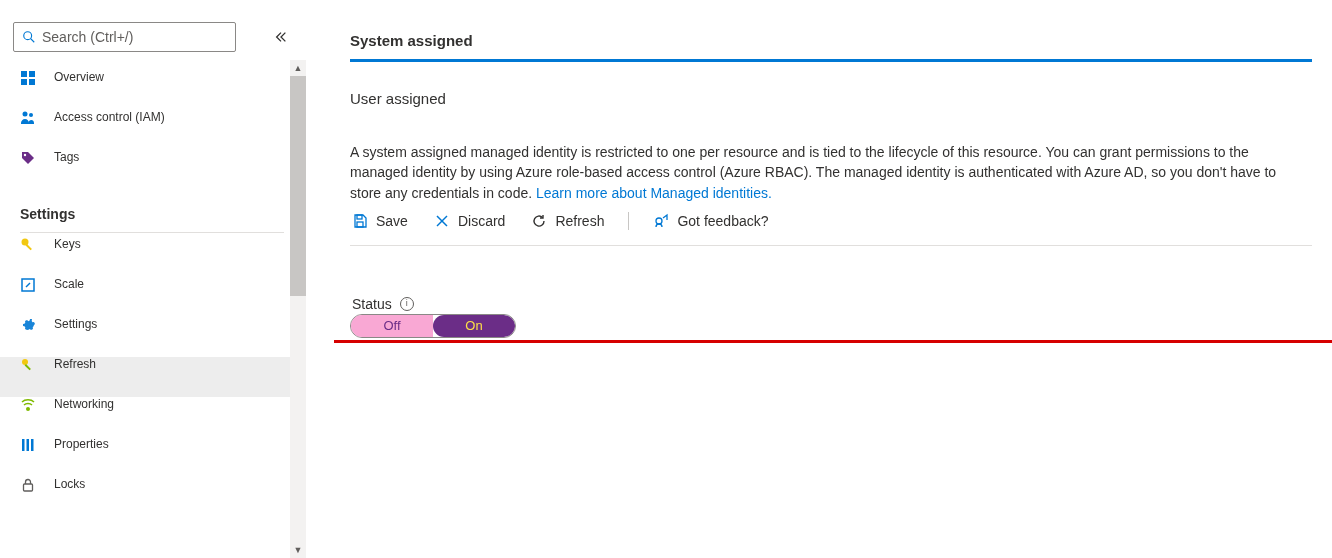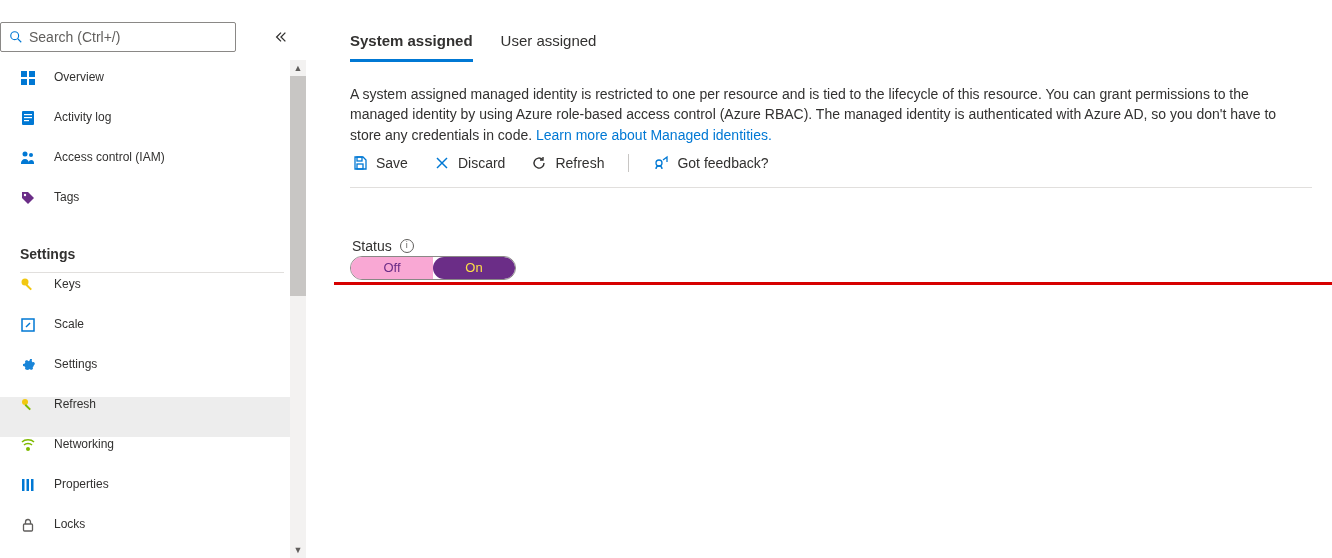--- a/index.html
+++ b/index.html
@@ -19,21 +19,21 @@
       width: 306px;
       height: 100%;
       position: relative;
       display: flex;
       flex-direction: column;
       padding-top: 22px;
     }
     .search-row {
       display: flex;
       align-items: center;
-      padding: 0 16px 18px 0;
+      padding: 0 16px 18px 13px;
     }
     .search-box {
       flex: 1;
       height: 30px;
       border: 1px solid #8a8886;
       border-radius: 2px;
       display: flex;
       align-items: center;
       padding: 0 8px;
       color: #605e5c;
@@ -114,20 +114,21 @@
     .main {
       flex: 1;
       padding: 32px 20px 0 44px;
       display: flex;
       flex-direction: column;
     }
     .tabs {
       display: flex;
       gap: 28px;
       margin-bottom: 22px;
+      flex-direction: column;
     }
     .tab {
       font-size: 15px;
       color: #323130;
       padding-bottom: 10px;
       cursor: pointer;
       border-bottom: 3px solid transparent;
     }
     .tab.active {
       font-weight: 600;
@@ -240,31 +241,20 @@
             <rect x="1" y="1" width="6" height="6" fill="#0078d4"></rect>
             <rect x="9" y="1" width="6" height="6" fill="#0078d4"></rect>
             <rect x="1" y="9" width="6" height="6" fill="#0078d4"></rect>
             <rect x="9" y="9" width="6" height="6" fill="#0078d4"></rect>
           </svg>
       </span>
       <span>Overview</span>
     </div>
     <div class="nav-item">
       <span class="nav-icon">
-        <svg width="16" height="16" viewBox="0 0 16 16">
-            <rect x="2" y="1" width="12" height="14" rx="1" fill="#0078d4"></rect>
-            <rect x="4" y="4" width="8" height="1.2" fill="#fff"></rect>
-            <rect x="4" y="7" width="8" height="1.2" fill="#fff"></rect>
-            <rect x="4" y="10" width="5" height="1.2" fill="#fff"></rect>
-          </svg>
-      </span>
-      <span>Activity log</span>
-    </div>
-    <div class="nav-item">
-      <span class="nav-icon">
         <svg width="16" height="16" viewBox="0 0 16 16" fill="#0078d4">
             <circle cx="5" cy="4" r="2.5"></circle>
             <path d="M1 13c0-2.2 1.8-4 4-4s4 1.8 4 4v1H1z"></path>
             <circle cx="11" cy="5" r="2"></circle>
             <path d="M8.5 13c0-1.8 1.3-3 2.8-3s2.7 1.2 2.7 3v1h-5.5z"></path>
           </svg>
       </span>
       <span>Access control (IAM)</span>
     </div>
     <div class="nav-item">

